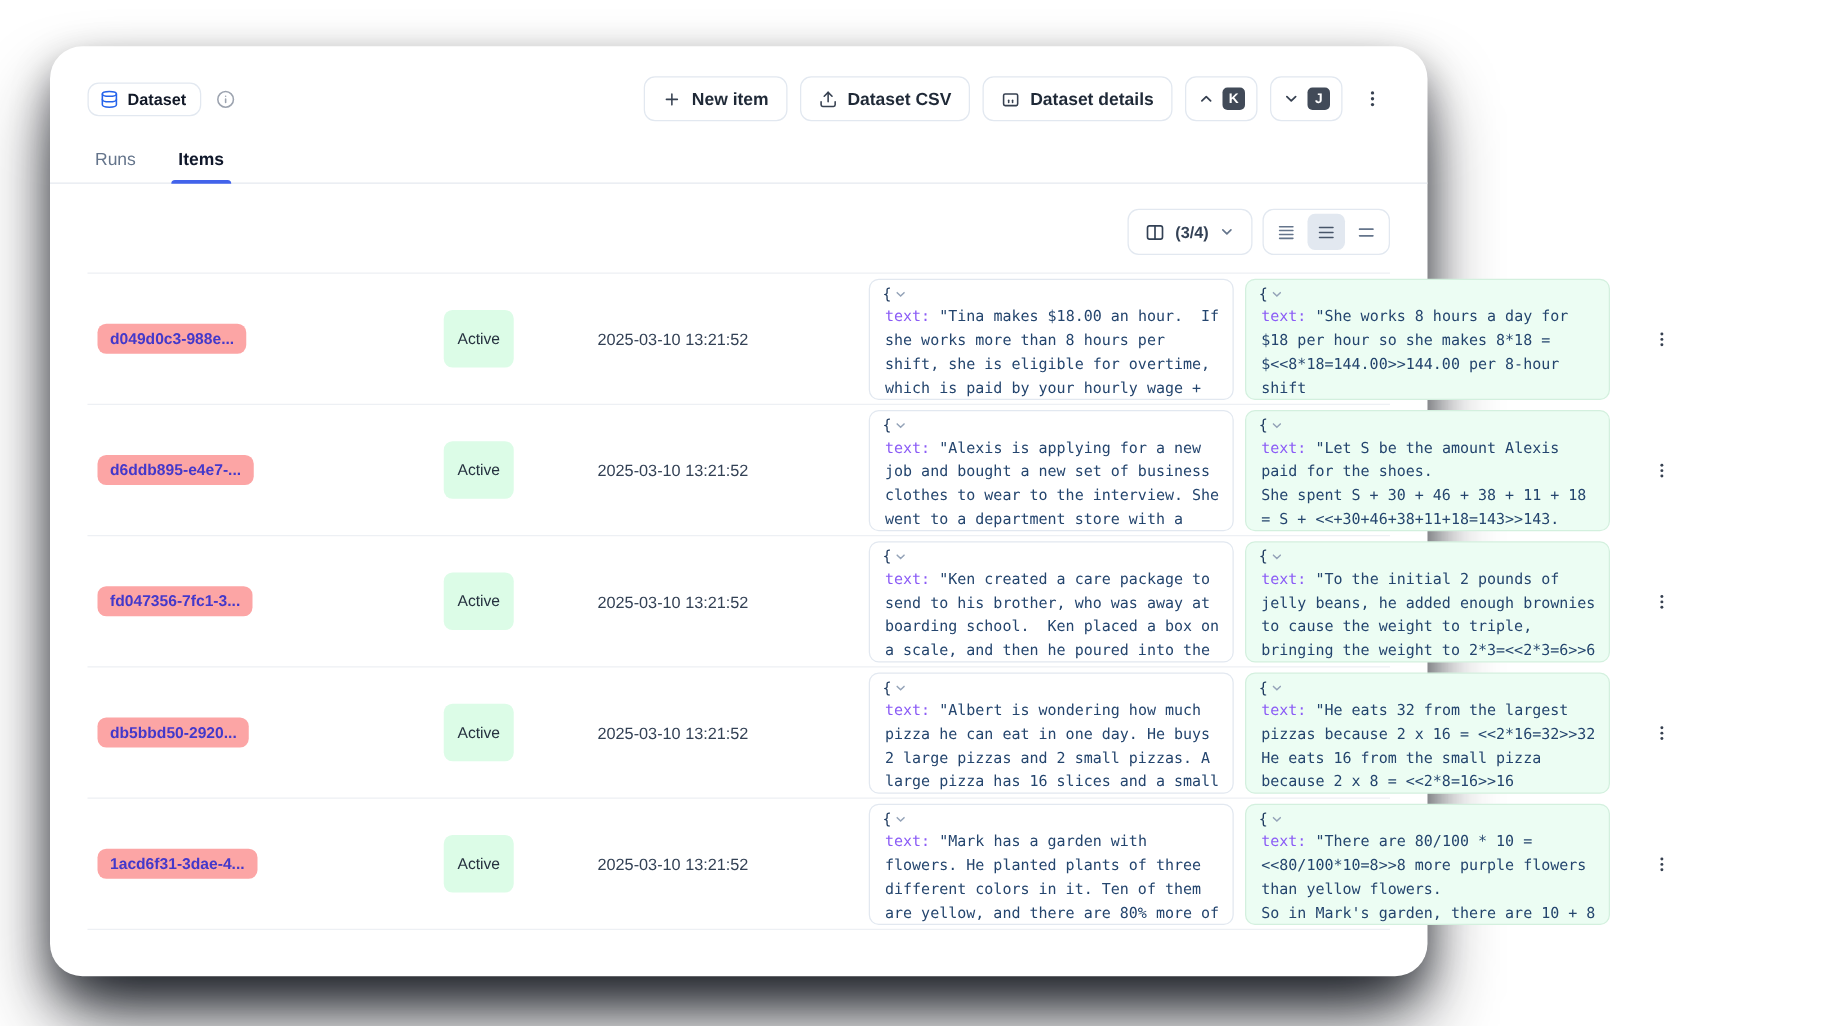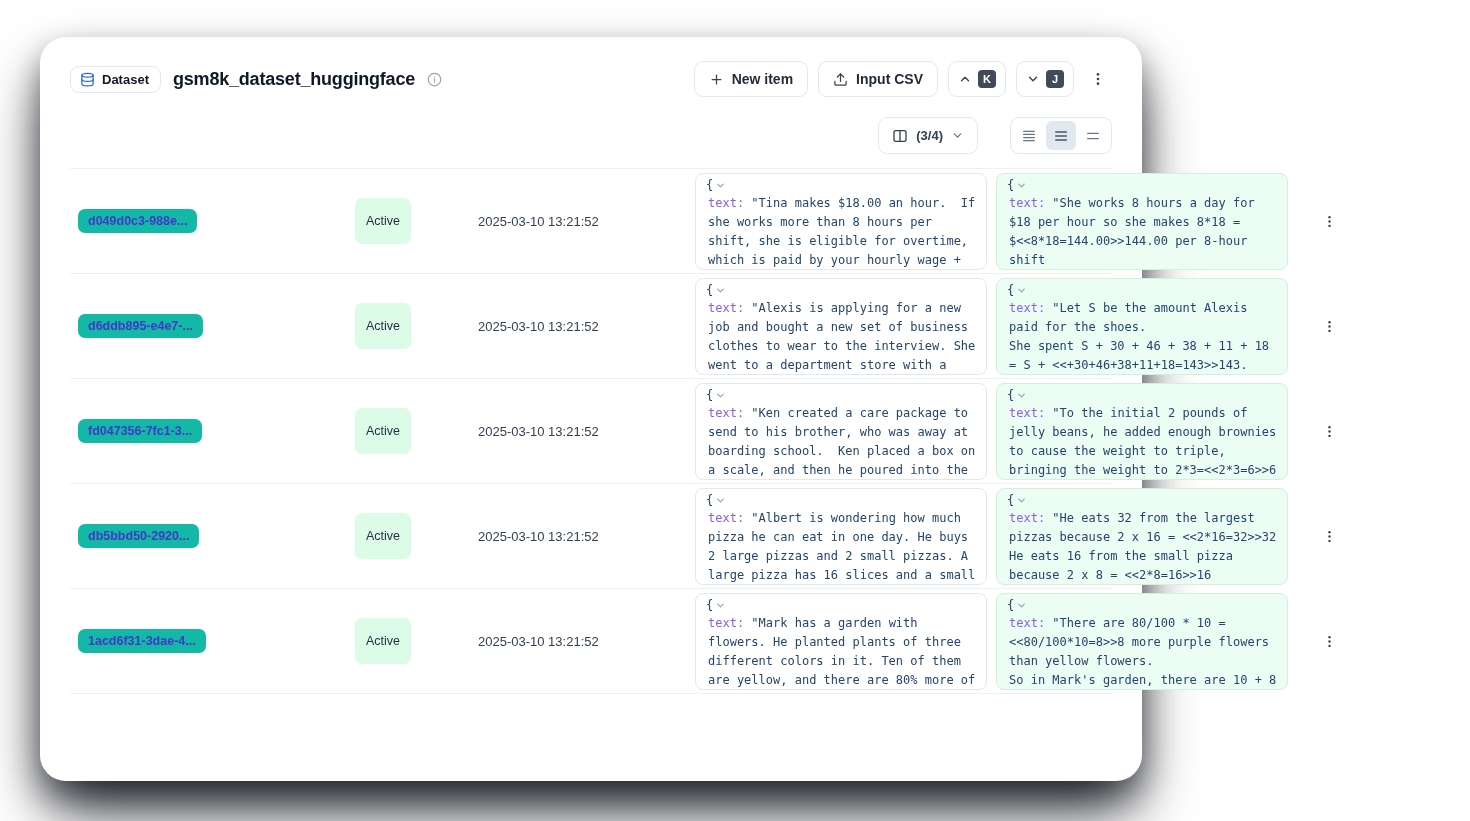--- a/index.html
+++ b/index.html
@@ -34,21 +34,21 @@
               color:#374151; }
   
   .tabs-row { display:flex; gap:22px; margin-top:14px; padding:0 30px;
               border-bottom:1px solid #e5e9f0; }
   .tab { position:relative; padding:8px 6px 11px 6px; font-size:14px; font-weight:500;
          color:#64748b; cursor:pointer; }
   .tab.active { color:#0f172a; font-weight:600; }
   .tab.active::after { content:""; position:absolute; left:0; right:0; bottom:-1px;
                        height:3px; border-radius:3px 3px 0 0; background:#4263eb; }
   
-  .toolbar { display:flex; justify-content:flex-end; align-items:center; gap:32px;
+  .toolbar { display:flex; justify-content:flex-end; align-items:center; gap:8px;
              padding:20px 30px 14px 30px; }
   .cols-btn { display:inline-flex; align-items:center; gap:8px; height:37px; padding:0 13px;
               border:1px solid #e2e8f0; border-radius:9px; background:#fff; cursor:pointer;
               font-family:inherit; }
   .cols-btn .cnt { font-size:13px; font-weight:600; color:#334155; }
   .cols-btn svg { color:#334155; }
   .cols-btn .chev { color:#64748b; }
   .density { display:flex; align-items:center; gap:2px; border:1px solid #e2e8f0;
              border-radius:9px; padding:3px; background:#fff; }
   .density .d-item { width:30px; height:29px; display:flex; align-items:center;
@@ -58,21 +58,21 @@
   .table { margin:0 30px; border-top:1px solid #edf0f4; }
   .thead, .trow { display:grid;
     grid-template-columns:140px 137px 123px 225px 301px 304px 100px; }
   .thead { height:35px; align-items:center; border-bottom:1px solid #e5e9f0; }
   .th { font-size:13px; font-weight:500; color:#5b6b84; padding-left:8px;
         display:flex; align-items:center; gap:5px; }
   .trow { height:105px; align-items:center; border-bottom:1px solid #edf0f4; }
   .cell { padding-left:8px; }
   .cell.no-pad { padding-left:0; }
   .id-badge { display:inline-block; max-width:128px; padding:5px 10px; border-radius:7px;
-              background:#14b8a6; color:#4338ca; font-size:12.5px; font-weight:700;
+              background:#fca5a5; color:#4338ca; font-size:12.5px; font-weight:700;
               white-space:nowrap; cursor:pointer; }
   .status-badge { display:inline-block; padding:16px 11px; border-radius:7px;
                   background:#dcfce7; color:#25313f; font-size:12.5px; font-weight:500; }
   .cell-date { font-size:13px; color:#334155; }
   
   .json-box { width:292px; height:97px; border-radius:8px; padding:3px 6px 0 10px;
               overflow:hidden; cursor:pointer; }
   .json-input { background:#ffffff; border:1px solid #e2e8f0; }
   .json-output { background:#ecfdf3; border:1px solid #d3f0de; }
   .json-head { display:flex; align-items:center; gap:2px; height:17px; }
@@ -93,21 +93,20 @@
   <div class="app-header">
     <div class="hleft">
       <div class="ds-badge">
         <svg width="15" height="15" viewBox="0 0 24 24" fill="none" stroke="currentColor" stroke-width="2" stroke-linecap="round" stroke-linejoin="round">
             <ellipse cx="12" cy="5" rx="9" ry="3"></ellipse>
             <path d="M3 5v14c0 1.66 4 3 9 3s9-1.34 9-3V5"></path>
             <path d="M3 12c0 1.66 4 3 9 3s9-1.34 9-3"></path>
           </svg>
         <span>Dataset</span>
       </div>
-      <div class="page-title">gsm8k_dataset_huggingface</div>
       <span class="info-ic">
         <svg width="15" height="15" viewBox="0 0 24 24" fill="none" stroke="currentColor" stroke-width="2" stroke-linecap="round">
             <circle cx="12" cy="12" r="10"></circle>
             <line x1="12" y1="16" x2="12" y2="11.5"></line>
             <line x1="12" y1="8" x2="12.01" y2="8"></line>
           </svg>
       </span>
     </div>
     <div class="hright">
       <button class="btn">
@@ -116,21 +115,29 @@
             <line x1="5" y1="12" x2="19" y2="12"></line>
           </svg>
         <span>New item</span>
       </button>
       <button class="btn">
         <svg width="15" height="15" viewBox="0 0 24 24" fill="none" stroke="currentColor" stroke-width="2" stroke-linecap="round" stroke-linejoin="round">
             <path d="M21 15v4a2 2 0 0 1-2 2H5a2 2 0 0 1-2-2v-4"></path>
             <polyline points="17 8 12 3 7 8"></polyline>
             <line x1="12" y1="3" x2="12" y2="15"></line>
           </svg>
-        <span>Input CSV</span>
+        <span>Dataset CSV</span>
+      </button>
+      <button class="btn">
+        <svg width="15" height="15" viewBox="0 0 24 24" fill="none" stroke="currentColor" stroke-width="2" stroke-linecap="round" stroke-linejoin="round">
+            <rect x="3" y="5" width="18" height="15" rx="2"></rect>
+            <line x1="9.5" y1="13" x2="9.5" y2="16"></line>
+            <line x1="14.5" y1="13" x2="14.5" y2="16"></line>
+          </svg>
+        <span>Dataset details</span>
       </button>
       <button class="btn small">
         <svg width="14" height="14" viewBox="0 0 24 24" fill="none" stroke="currentColor" stroke-width="2.4" stroke-linecap="round" stroke-linejoin="round">
             <polyline points="6 15 12 9 18 15"></polyline>
           </svg>
         <span class="keycap">K</span>
       </button>
       <button class="btn small">
         <svg width="14" height="14" viewBox="0 0 24 24" fill="none" stroke="currentColor" stroke-width="2.4" stroke-linecap="round" stroke-linejoin="round">
             <polyline points="6 9 12 15 18 9"></polyline>
@@ -140,20 +147,24 @@
       <button class="icon-btn">
         <svg width="16" height="16" viewBox="0 0 24 24" fill="currentColor">
             <circle cx="12" cy="5" r="2"></circle>
             <circle cx="12" cy="12" r="2"></circle>
             <circle cx="12" cy="19" r="2"></circle>
           </svg>
       </button>
     </div>
   </div>
 
+  <div class="tabs-row">
+    <div class="tab">Runs</div>
+    <div class="tab active">Items</div>
+  </div>
 
   <div class="toolbar">
     <button class="cols-btn">
       <svg width="16" height="16" viewBox="0 0 24 24" fill="none" stroke="currentColor" stroke-width="2" stroke-linejoin="round">
           <rect x="3" y="4" width="18" height="16" rx="2.5"></rect>
           <line x1="12" y1="4" x2="12" y2="20"></line>
         </svg>
       <span class="cnt">(3/4)</span>
       <svg class="chev" width="13" height="13" viewBox="0 0 24 24" fill="none" stroke="currentColor" stroke-width="2.4" stroke-linecap="round" stroke-linejoin="round">
           <polyline points="6 9 12 15 18 9"></polyline>

